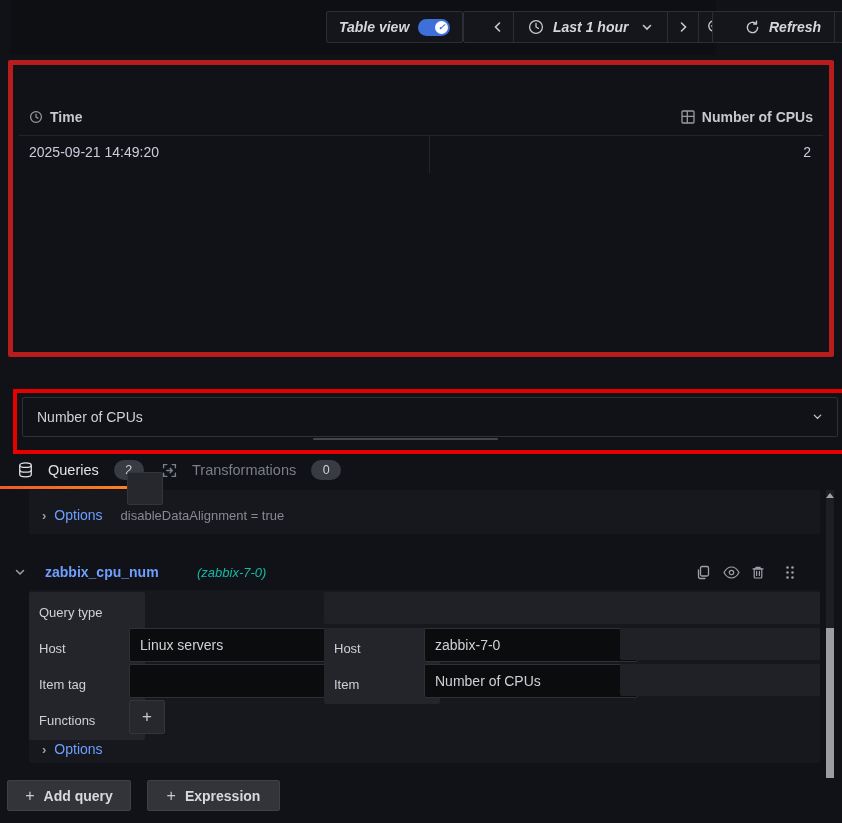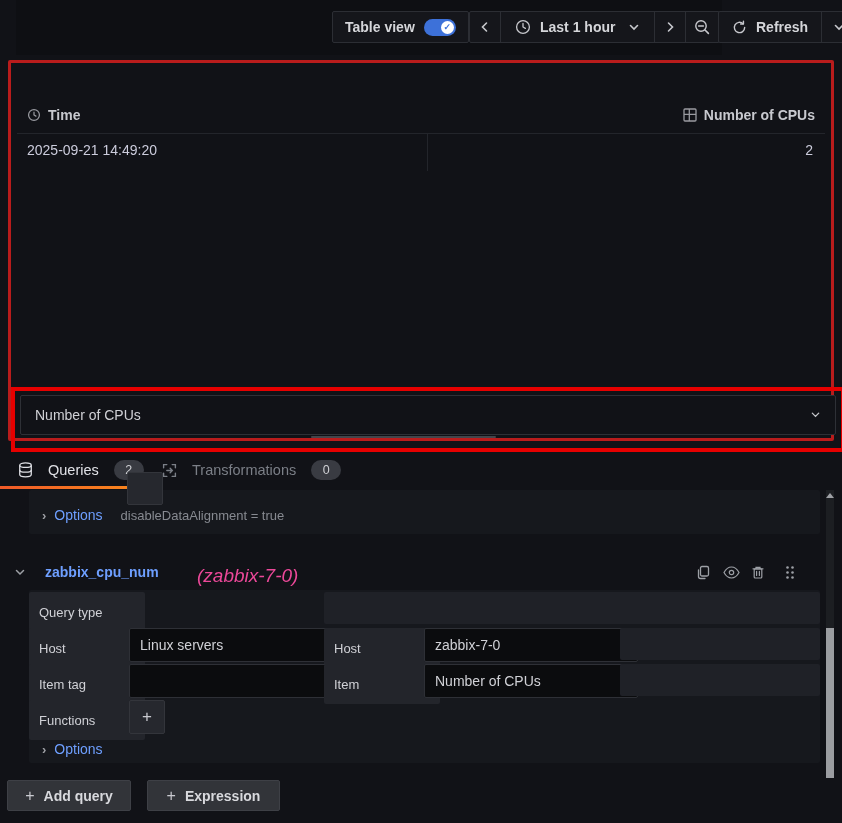--- a/index.html
+++ b/index.html
@@ -1,33 +1,33 @@
 <!DOCTYPE html>
 <html><head>
 <meta charset="utf-8">
 <style>
   html,body{margin:0;padding:0;background:#0b0c0e;}
   .screen{position:relative;width:842px;height:823px;background:#111217;
     font-family:"Liberation Sans",sans-serif;overflow:hidden;color:#ccccdc;}
   .abs{position:absolute;box-sizing:border-box;}
 
   
-  .topbar{left:16px;top:0;width:706px;height:55px;background:#0e0f13;}
+  .topbar{left:10px;top:0;width:706px;height:55px;background:#0e0f13;font-style:italic;}
   .ctrl-box{display:flex;align-items:center;height:32px;border:1px solid #2c2e34;
-    border-radius:2px;background:#15161b;}
+    border-radius:2px;background:#15161b;padding-left:19px;}
   .seg{display:flex;align-items:center;justify-content:center;height:100%;padding:0 10px;cursor:pointer;}
   .seg + .seg{border-left:1px solid #2c2e34;}
   .ctrl-label{font-size:14px;font-weight:600;color:#d5d6da;white-space:nowrap;}
   .toggle{position:relative;width:32px;height:17px;border-radius:9px;background:#3d71d9;margin-left:9px;cursor:pointer;}
   .knob{position:absolute;right:2px;top:2px;width:13px;height:13px;border-radius:50%;background:#fff;
     display:flex;align-items:center;justify-content:center;font-size:9px;color:#3d71d9;font-weight:700;line-height:1;}
 
   
-  .panel{left:8px;top:60px;width:826px;height:381px;background:#111217;
-    border:3px solid #b91c1c;border-radius:2px;}
+  .panel{left:8px;top:60px;width:826px;height:297px;background:#111217;
+    border:5px solid #b91c1c;border-radius:2px;}
   .th{display:flex;align-items:center;gap:7px;font-size:14px;font-weight:700;color:#c8c9cf;}
   .hline{position:absolute;left:6px;right:6px;top:70px;height:1px;background:#23252b;}
   .vline{position:absolute;left:416px;top:71px;height:37px;width:1px;background:#23252b;}
   .cell{font-size:14px;color:#ccccdc;}
 
   .red-annot{position:absolute;left:0;top:324px;width:826px;height:57px;border:4px solid #e60000;}
   .frame-select{position:absolute;left:5px;right:5px;top:4px;height:38px;background:#111217;
     border:1px solid #2e3036;border-radius:2px;display:flex;align-items:center;padding:0 14px;
     font-size:14px;color:#d0d1d6;cursor:pointer;}
   .frame-select .chev{position:absolute;right:14px;top:13px;}
@@ -48,21 +48,21 @@
   .qinput{position:absolute;background:#0b0c0e;border:1px solid #2e3036;border-radius:2px;
     height:32px;display:flex;align-items:center;padding:0 10px;font-size:14px;color:#d0d1d6;}
   input.qinput{font-family:"Liberation Sans",sans-serif;outline:none;}
   .qfill{position:absolute;background:#1f2127;border-radius:2px;height:32px;}
   .qdrop .chev{position:absolute;right:10px;top:11px;}
   .opt-row{display:flex;align-items:center;gap:8px;cursor:pointer;}
   .opt-chev{color:#9fa1a6;font-size:13px;font-weight:700;}
   .opt-label{color:#6e9fff;font-size:14px;font-weight:500;}
   .opt-summary{color:#878a91;font-size:13px;margin-left:10px;}
   .qname{color:#6e9fff;font-size:14px;font-weight:700;}
-  .qds{color:#ec4899;font-size:19px;font-style:italic;}
+  .qds{color:#14b8a6;font-size:13px;font-style:italic;}
   .icon-btn{display:flex;align-items:center;justify-content:center;width:22px;height:22px;cursor:pointer;}
   .plusbtn{position:absolute;width:34px;height:32px;background:#26282e;border:1px solid #33353b;
     border-radius:2px;display:flex;align-items:center;justify-content:center;
     font-size:17px;color:#c9cad0;cursor:pointer;}
 
   
   .sb-track{left:826px;top:490px;width:8px;height:288px;background:#1c1e22;}
   .sb-arrow{position:absolute;left:0;top:3px;width:0;height:0;margin-left:0;
     border-left:4px solid transparent;border-right:4px solid transparent;border-bottom:5px solid #9fa1a6;}
   .sb-thumb{position:absolute;left:0;top:138px;width:8px;height:150px;background:#9b9da1;}

